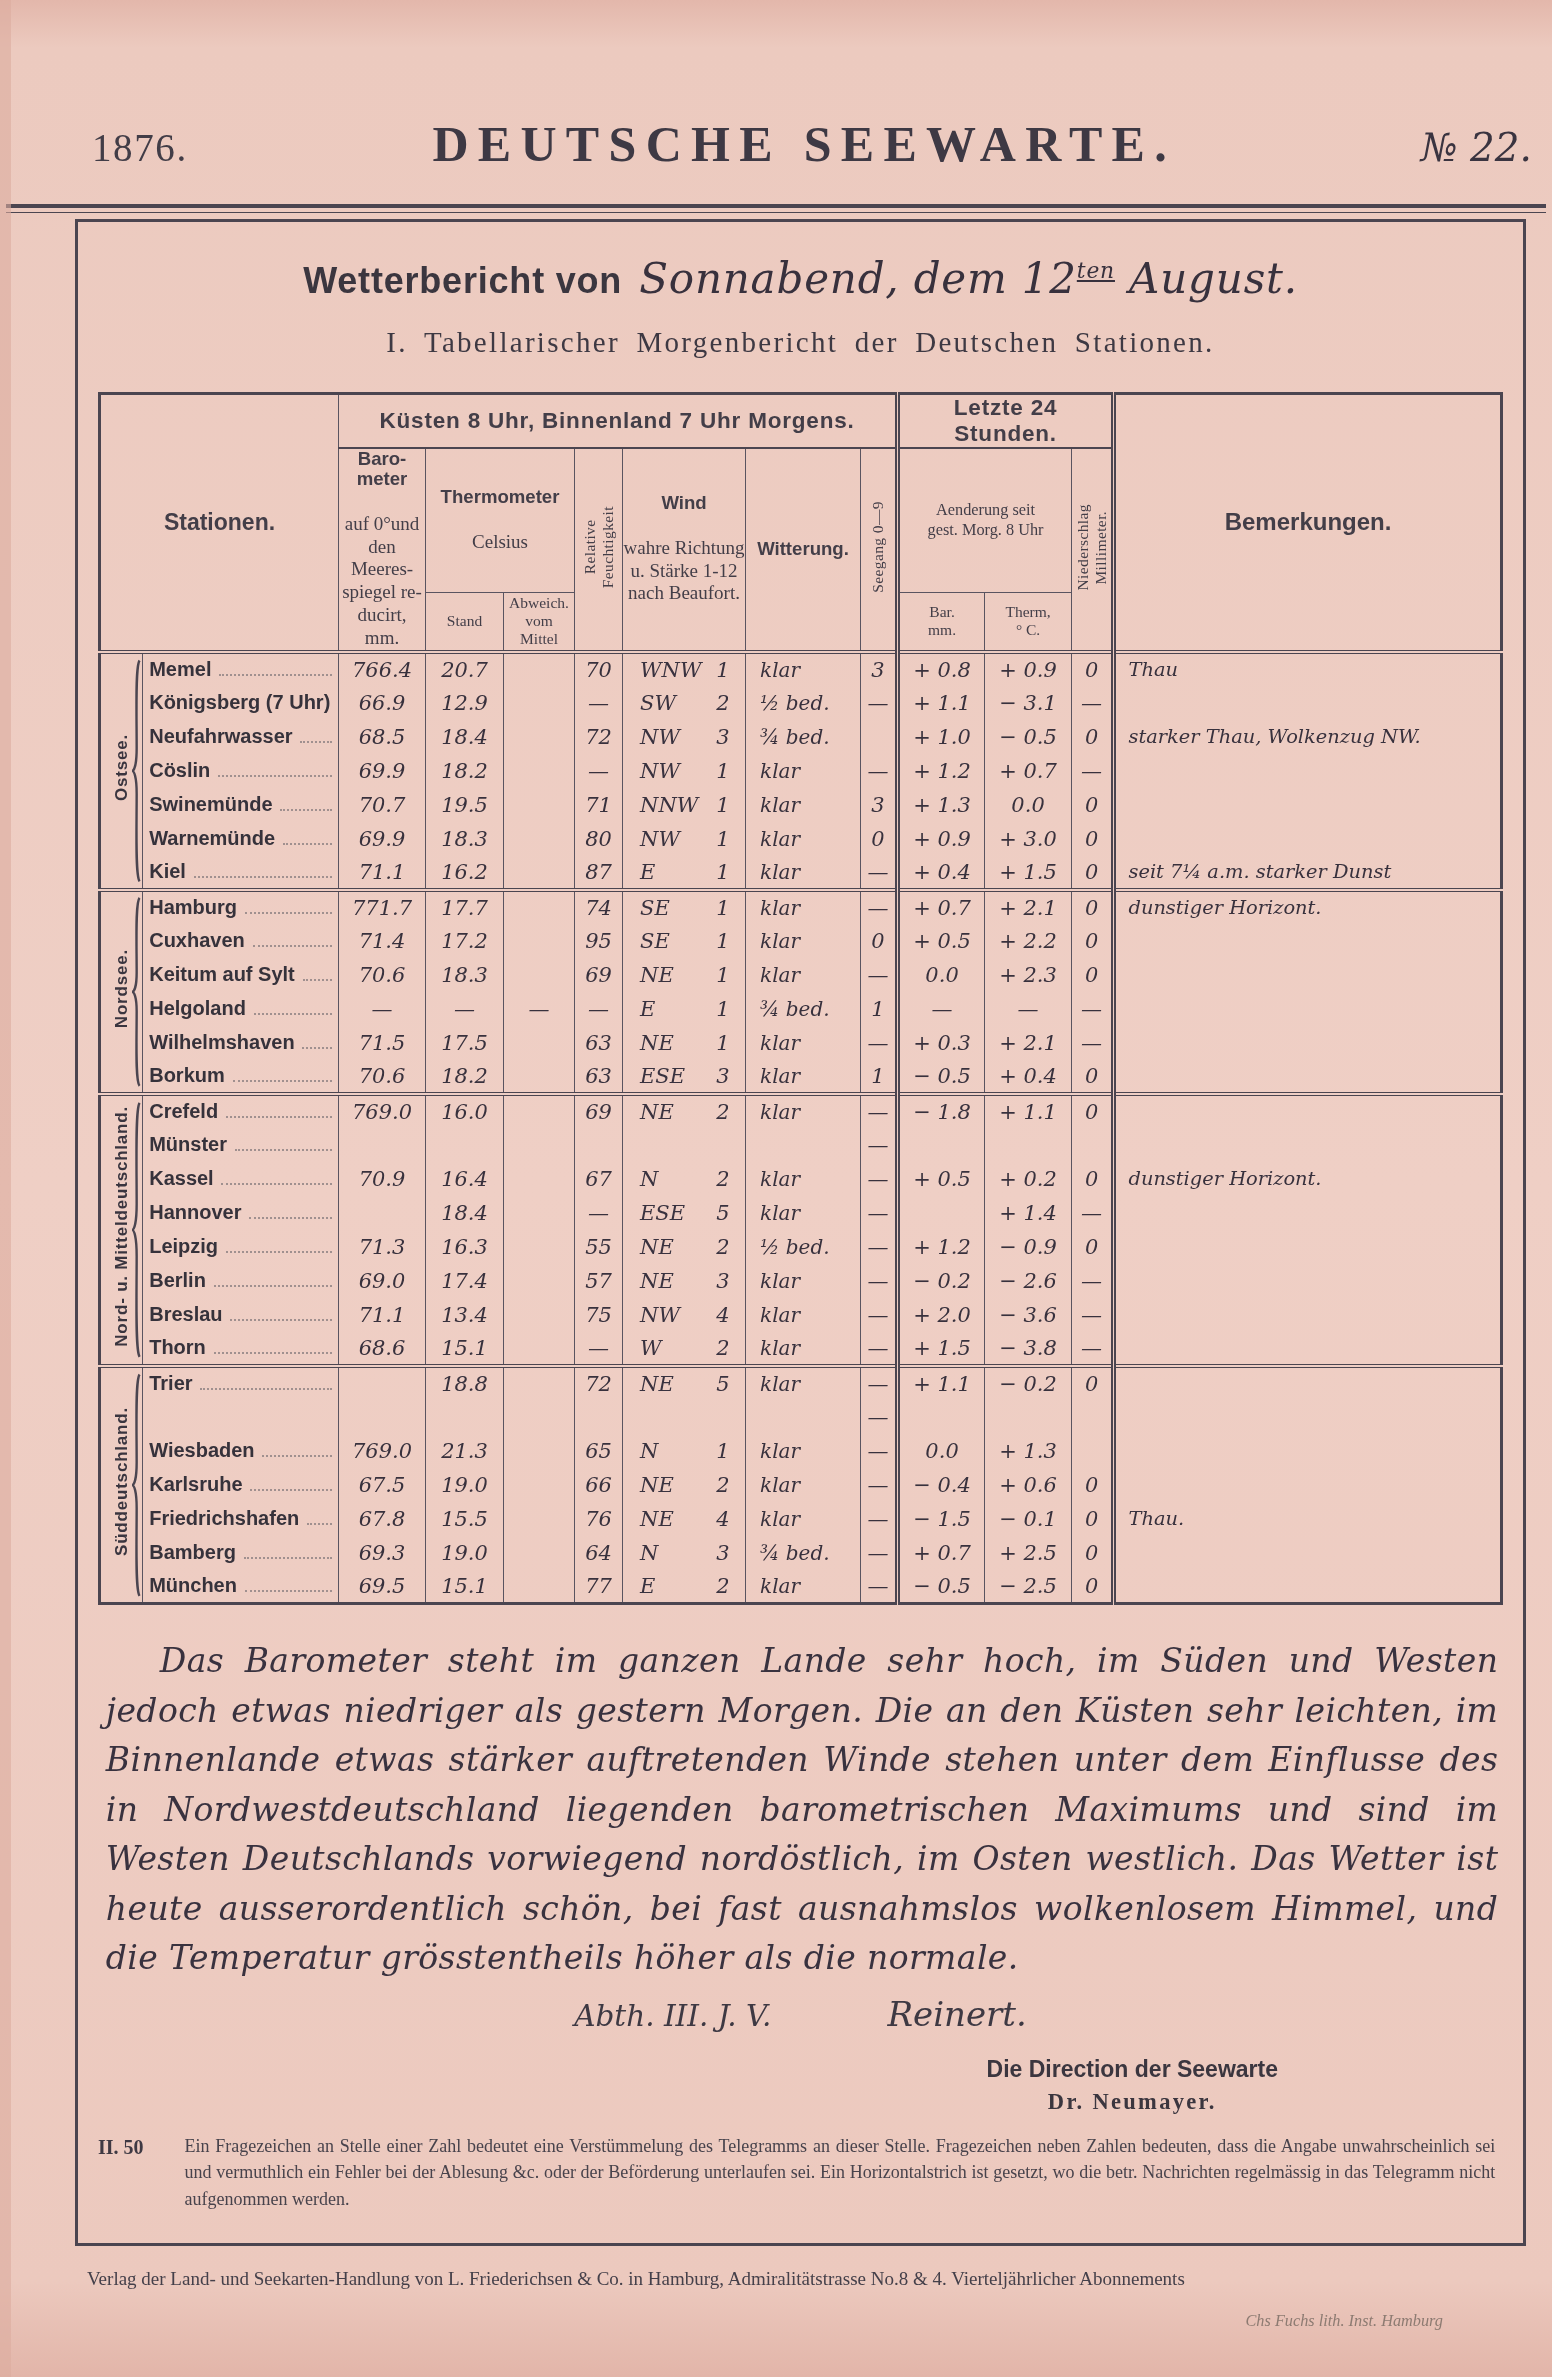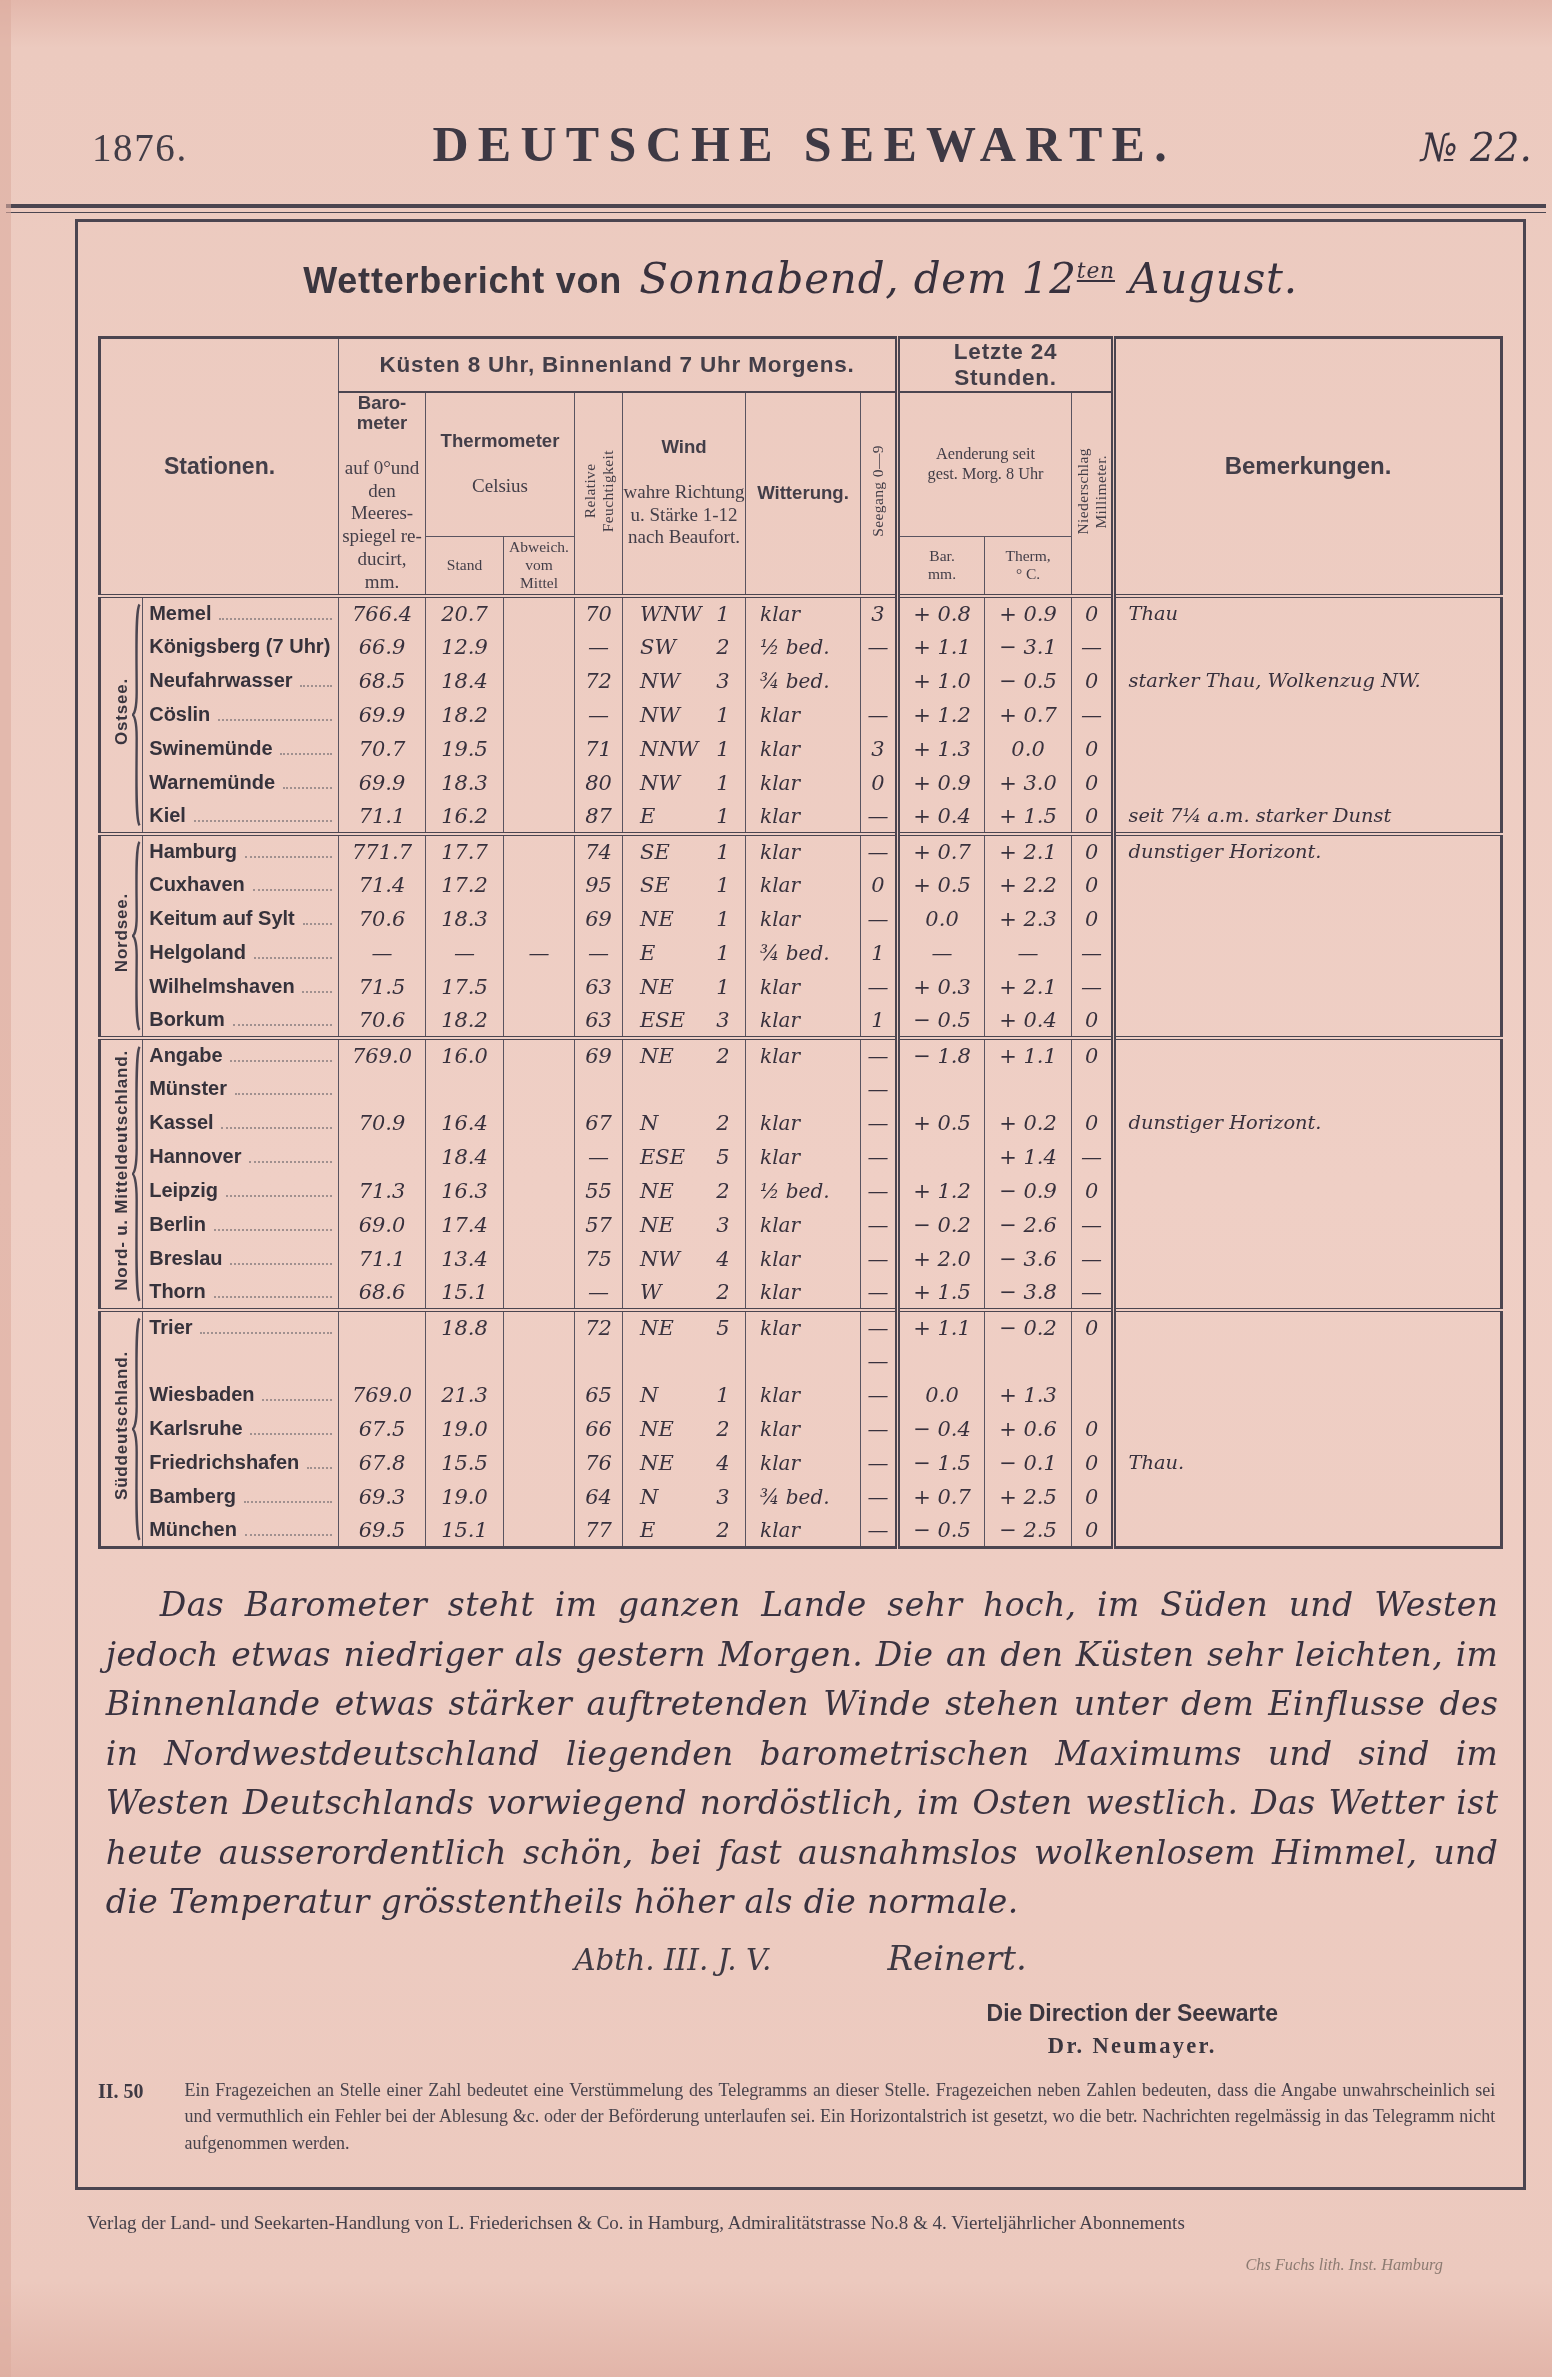--- a/index.html
+++ b/index.html
@@ -94,20 +94,21 @@
 </div>
 <div class="top-rule"></div>
 
 <div class="content-box">
 
   <div class="report-title">
     <span class="printed">Wetterbericht von</span>
     <span class="script"><span>Sonnabend, dem 12</span><sup>ten</sup><span> August.</span></span>
   </div>
 
+  <div class="subtitle">I. Tabellarischer Morgenbericht der Deutschen Stationen.</div>
 
   <table class="weather">
     <colgroup>
       <col style="width:43px">
         <col style="width:196px">
         <col style="width:87px">
         <col style="width:78px">
         <col style="width:71px">
         <col style="width:48px">
         <col style="width:123px">
@@ -487,21 +488,21 @@
           <td class="hw">+ 0.4</td>
           <td class="hw">0</td>
           <td class="hw bem dbl-left"></td>
         </tr>
         <tr class="data-row group-first">
           <td class="group-cell" rowspan="8"><span class="vert-label">Nord- u. Mitteldeutschland.</span><svg class="brace" viewBox="0 0 20 100" preserveAspectRatio="none">
               <path d="M16.5 1.5 C9 4 11.5 24 11.5 40 C11.5 47.5 7 50 3.5 50 C7 50 11.5 52.5 11.5 60 C11.5 76 9 96 16.5 98.5"></path>
             </svg></td>
           <td class="station-cell">
             <div class="stwrap">
-              <span class="st">Angabe</span>
+              <span class="st">Crefeld</span>
               <span class="leader"></span>
             </div>
           </td>
           <td class="hw">769.0</td>
           <td class="hw">16.0</td>
           <td class="hw"></td>
           <td class="hw">69</td>
           <td>
             <div class="windwrap">
               <span>NE</span>

